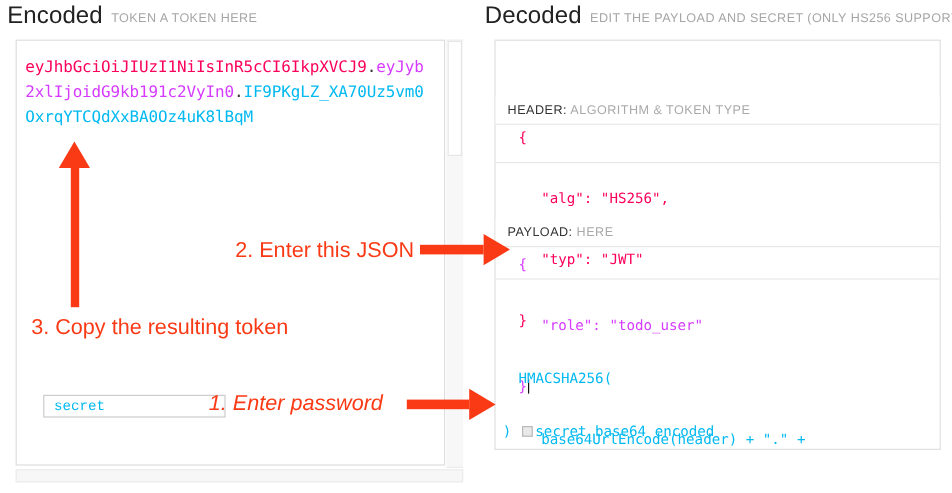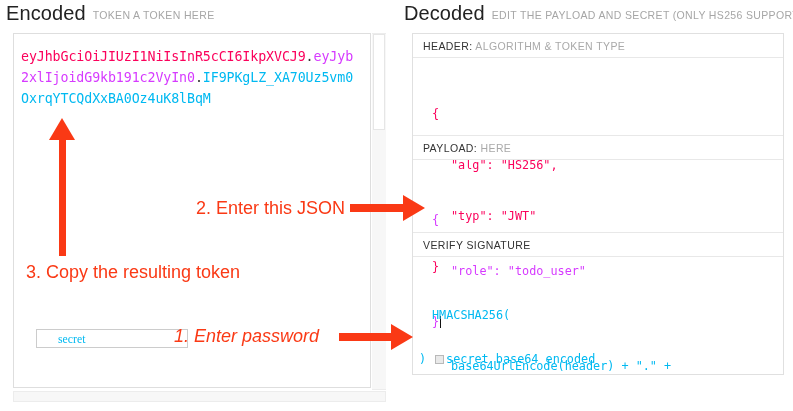--- a/index.html
+++ b/index.html
@@ -114,20 +114,21 @@
     position: absolute;
     left: 0;
     width: 100%;
     box-sizing: border-box;
     padding: 6px 0 5px 10px;
     font-size: 10.5px;
     letter-spacing: 0.4px;
     border-bottom: 1px solid #e8e8e8;
     background: #ffffff;
     white-space: nowrap;
+    margin-top: 46px;
   }
   .sec-label .k { color: #333333; }
   .sec-label .v { color: #a9a9a9; }
 
   .code-area {
     position: absolute;
     left: 0;
     width: 100%;
     box-sizing: border-box;
     padding-left: 19px;
@@ -154,24 +155,24 @@
 
   #secret-input {
     position: absolute;
     left: 36px;
     top: 329px;
     width: 152px;
     height: 19px;
     border: 1px solid #cccccc;
     background: #ffffff;
     box-sizing: border-box;
-    font-family: Liberation Serif, serif;
+    font-family: Liberation Mono, monospace;
     font-size: 11.8px;
     color: #00b9f1;
-    padding: 1px 0 0 21px;
+    padding: 1px 0 0 8px;
     line-height: 17px;
     outline: none;
   }
   #sig-closing {
     position: absolute;
     left: 419px;
     top: 351px;
     font-family: "DejaVu Sans Mono", monospace;
     font-size: 11.8px;
     color: #00b9f1;
@@ -258,24 +259,20 @@
   <div class="sec-label" style="top:102px;">
     <span class="k">PAYLOAD:</span>
     <span class="v">HERE</span>
   </div>
   <div class="code-area c-payload" style="top:126px; height:73px; padding-top:18px;">
     <div>{</div>
     <div class="indent1">"role": "todo_user"</div>
     <div><span>}</span><span class="caret"></span></div>
   </div>
 
-  <div class="sec-label" style="top:199px;">
-    <span class="k">VERIFY SIGNATURE</span>
-    <span class="v"></span>
-  </div>
   <div class="code-area c-sig last" style="top:223px; height:117px; padding-top:16px;">
     <div>HMACSHA256(</div>
     <div class="indent1">base64UrlEncode(header) + "." +</div>
     <div class="indent1">base64UrlEncode(payload),</div>
   </div>
 </div>
 
 <input id="secret-input" type="text" value="secret" placeholder="secret" style="">
 
 <div id="sig-closing"><span>)</span><span id="b64-checkbox"></span><span>secret base64 encoded</span></div>

